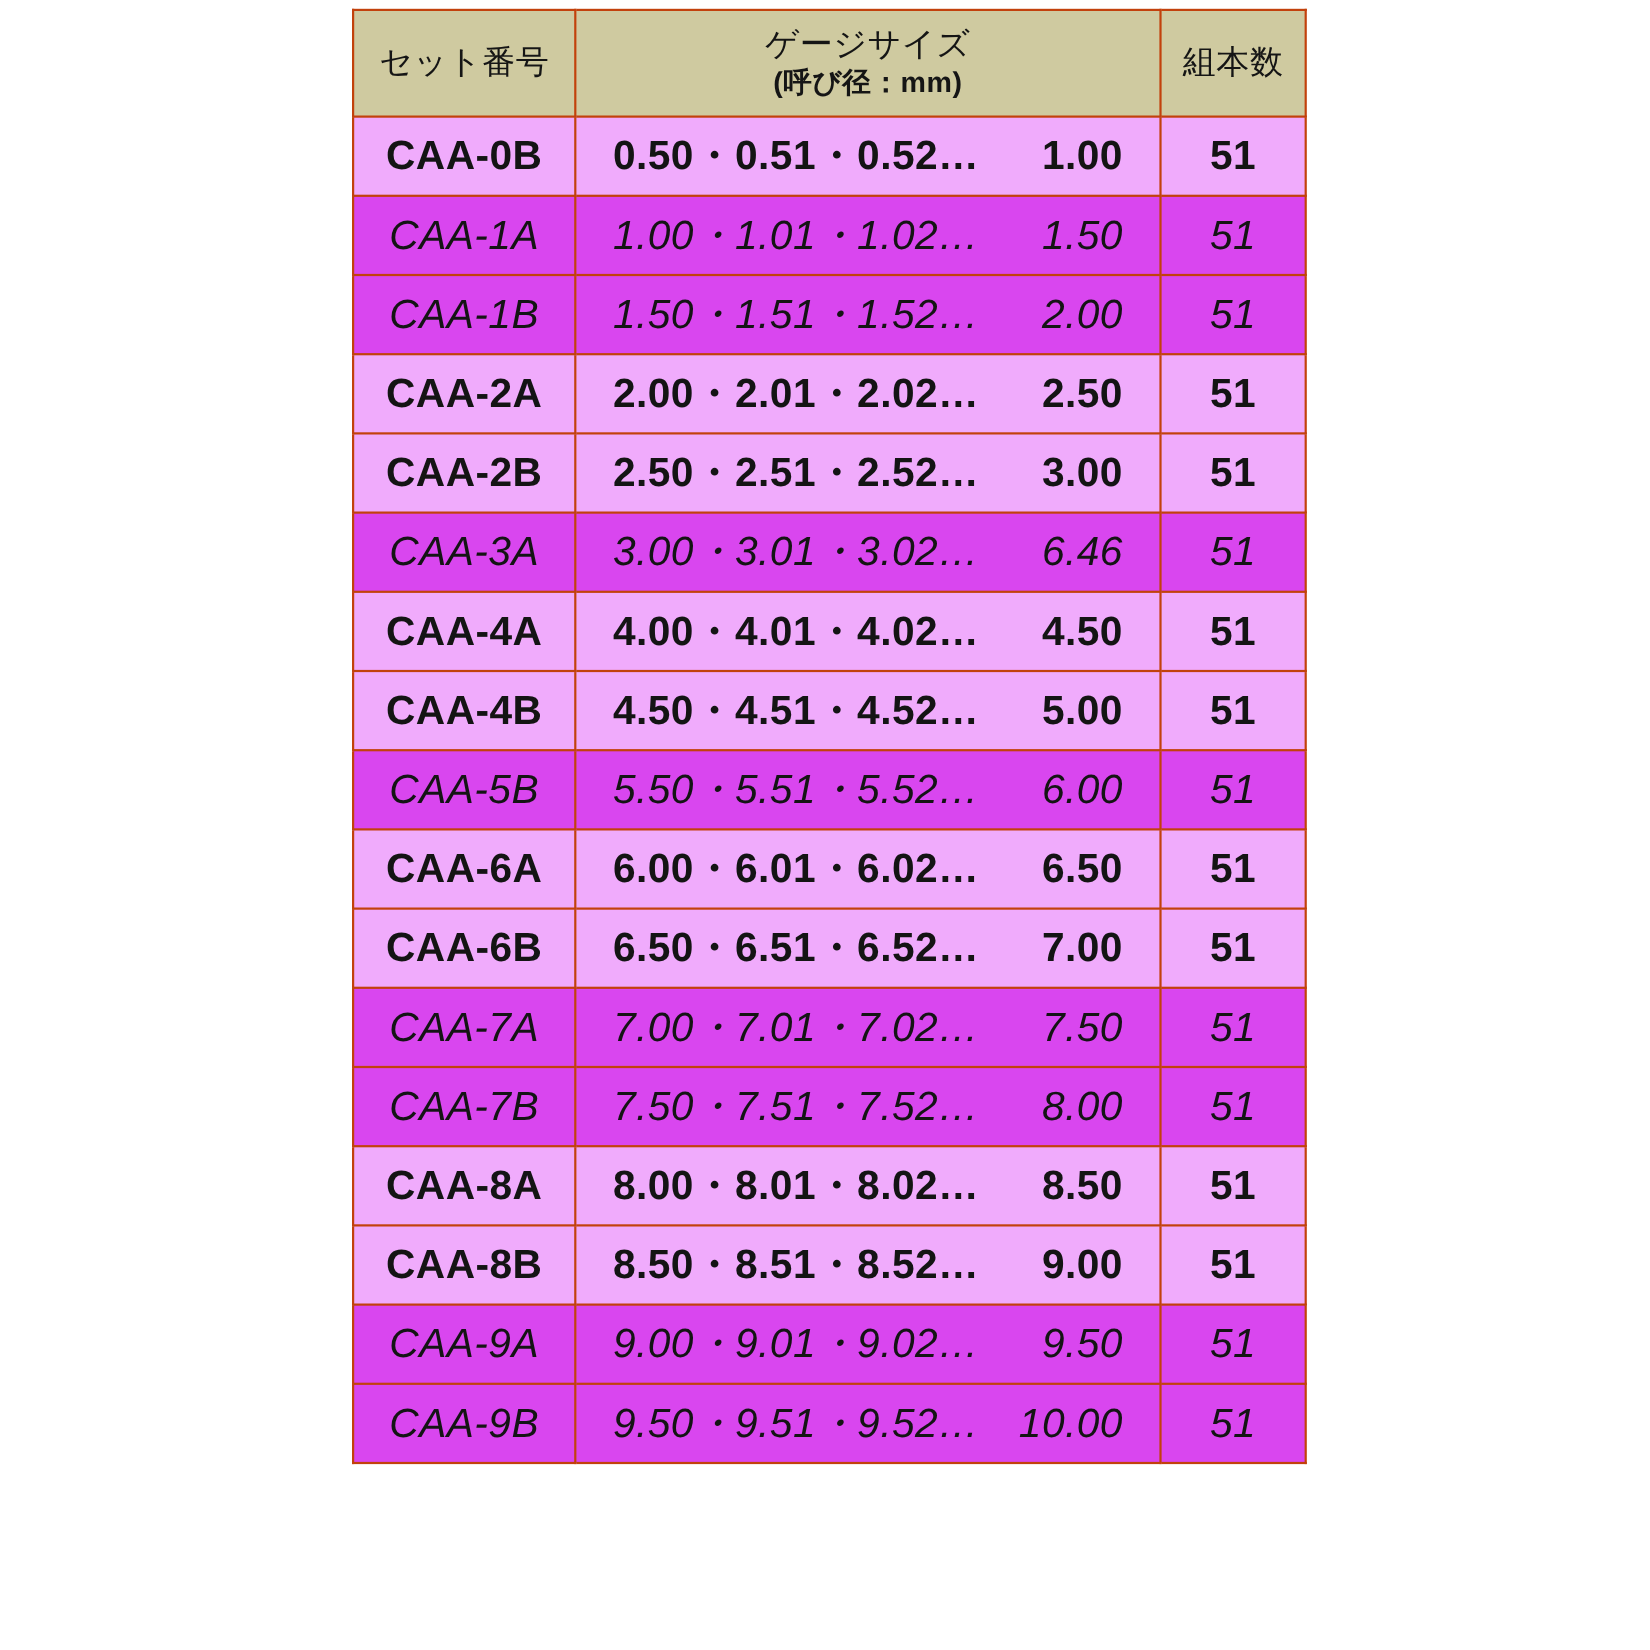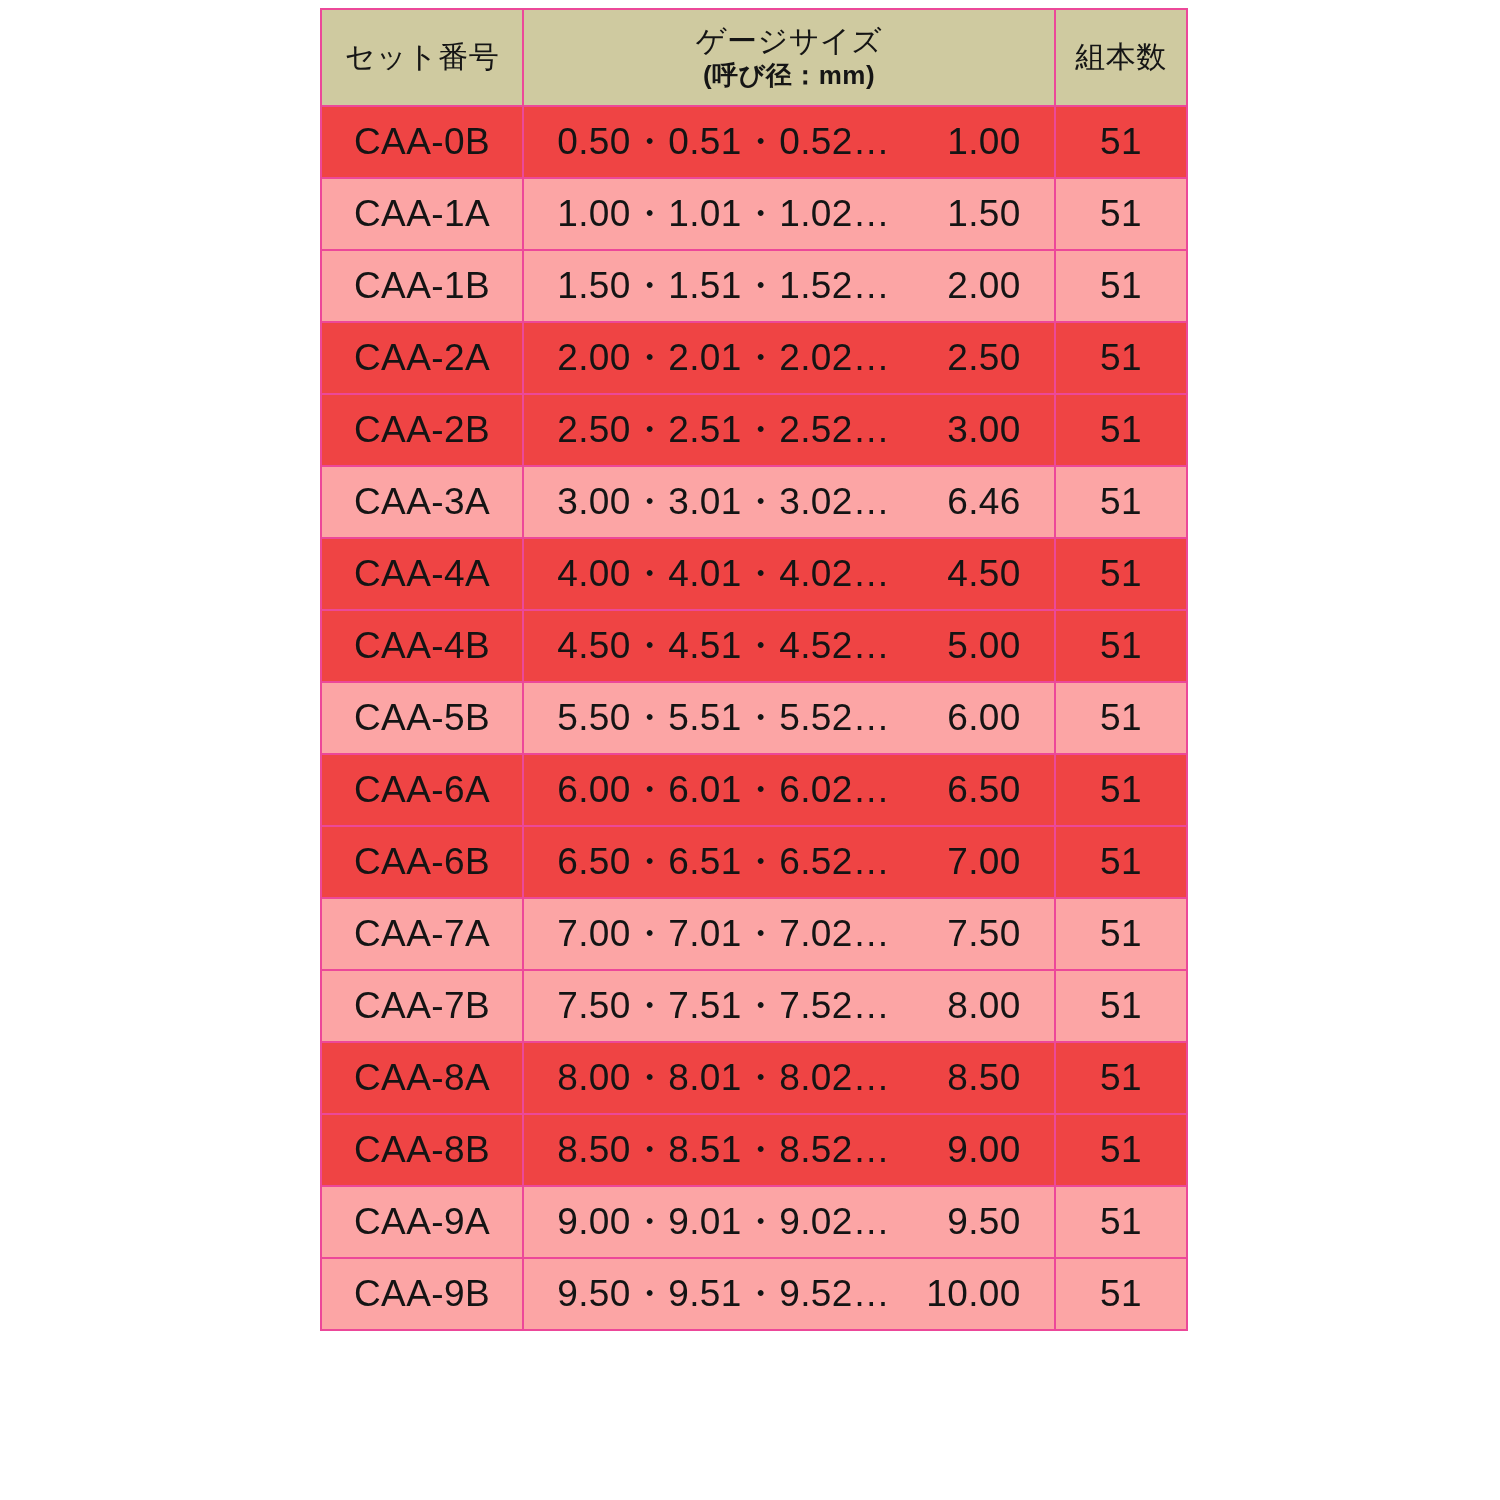--- a/index.html
+++ b/index.html
@@ -20,21 +20,21 @@
     width: 860px;
     margin-top: 8px;
   }
   table.gauge-table {
     border-collapse: collapse;
     width: 100%;
     table-layout: fixed;
   }
   table.gauge-table td,
   table.gauge-table th {
-    border: 2px solid #ec4899;
+    border: 2px solid #c2410c;
     text-align: center;
     vertical-align: middle;
     font-weight: normal;
     padding: 0;
   }
   thead th {
     background: #cfcaa0;
     color: #151515;
     height: 95px;
     font-size: 30px;
@@ -49,24 +49,26 @@
     font-size: 26px;
     font-weight: bold;
   }
   tbody td {
     height: 70px;
     font-size: 38px;
     color: #141414;
     letter-spacing: 0.4px;
   }
   tbody tr.shaded td {
-    background: #fca5a5;
+    background: #d946ef;
+    font-style: italic;
   }
   tbody tr.plain td {
-    background: #ef4444;
+    background: #f0abfc;
+    font-weight: bold;
   }
   td.set-cell {
     font-size: 37px;
   }
   td.size-cell {
     font-size: 37px;
     white-space: nowrap;
   }
   td.size-cell .size-head {
     display: inline-block;

